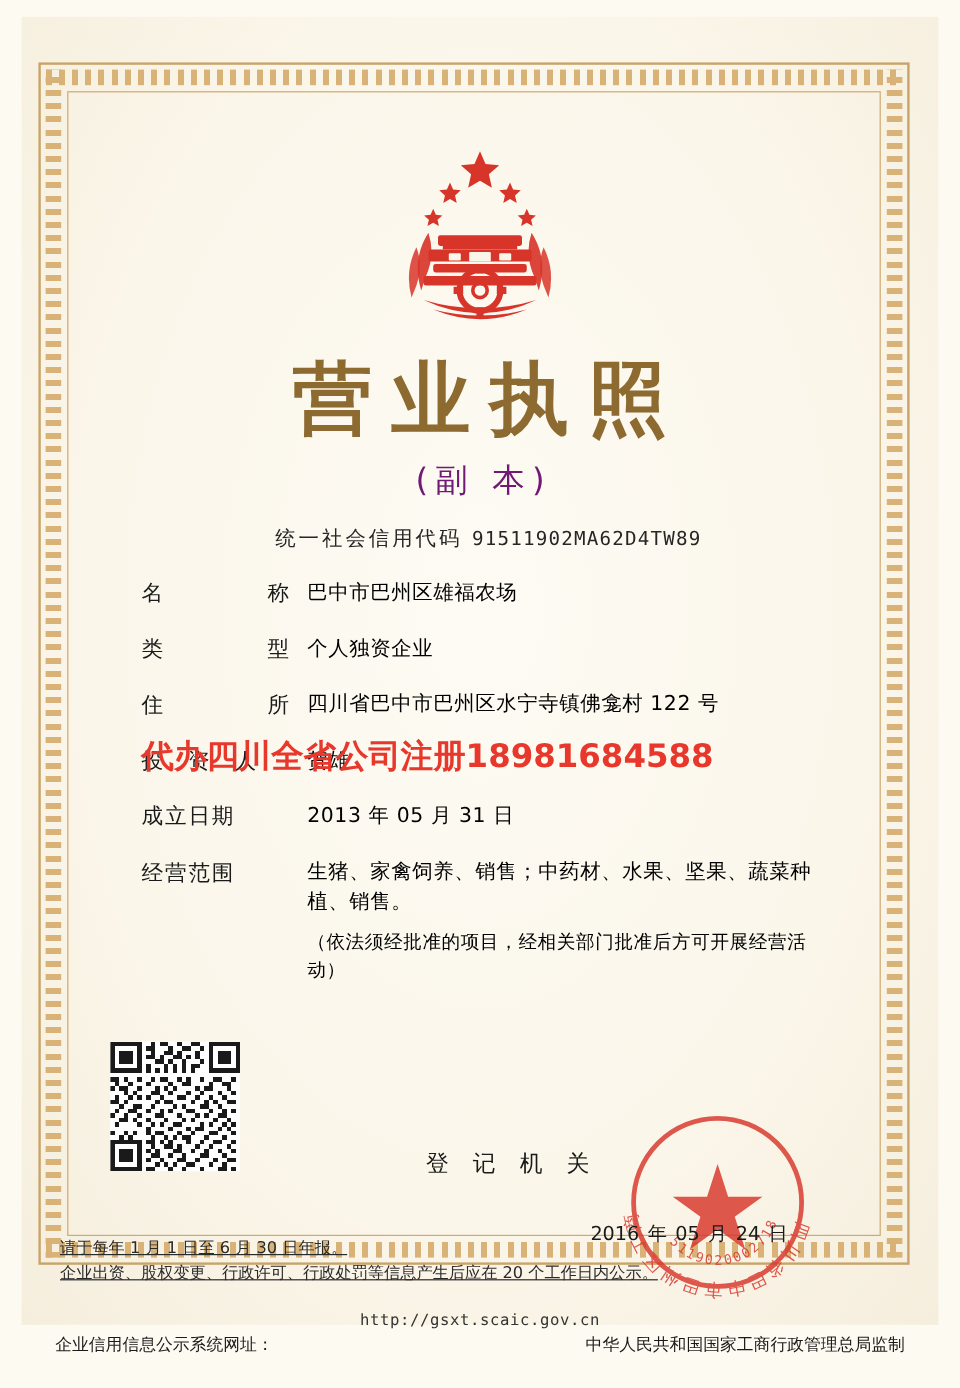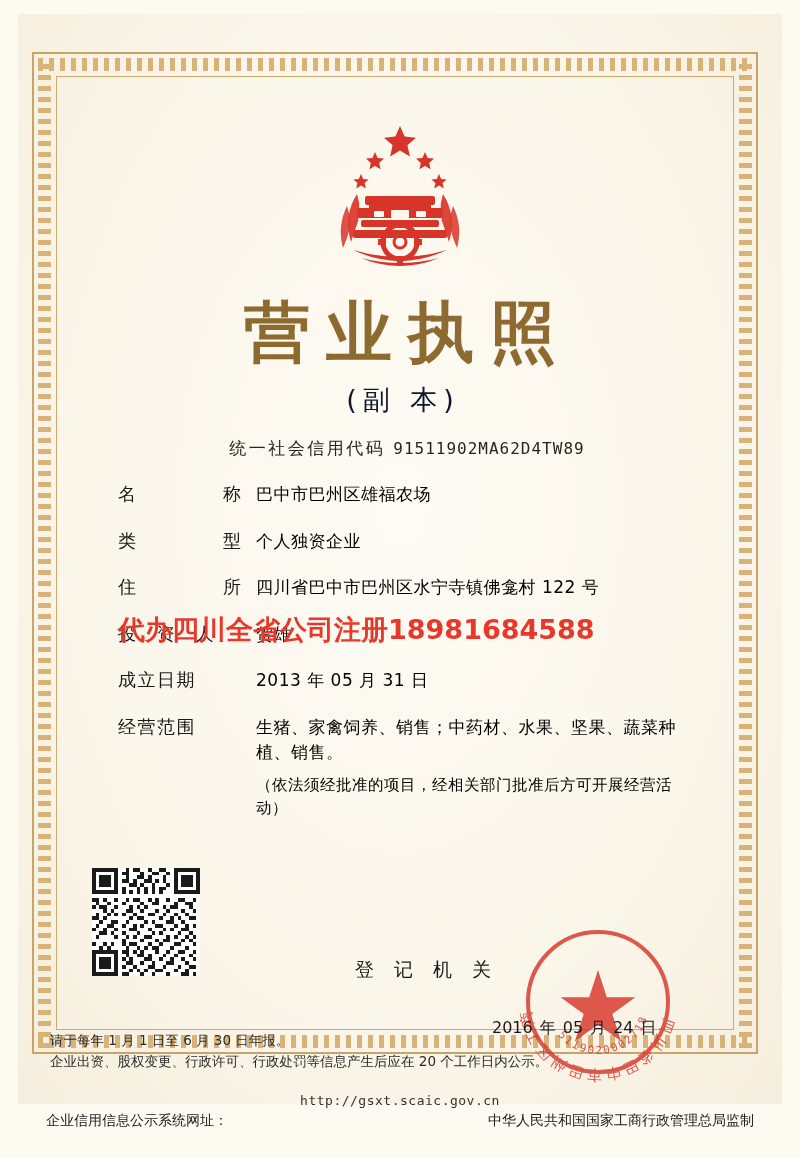--- a/index.html
+++ b/index.html
@@ -96,21 +96,21 @@
   }
   .subtitle {
     position: absolute;
     left: 0;
     right: 0;
     top: 382px;
     text-align: center;
     font-family: "DejaVu Sans", sans-serif;
     font-size: 27px;
     letter-spacing: 6px;
-    color: #0f172a;
+    color: #701a75;
     text-indent: 6px;
   }
 
   .credit-code {
     position: absolute;
     left: 0;
     right: 0;
     top: 437px;
     text-align: center;
     font-family: "DejaVu Sans", sans-serif;
@@ -228,20 +228,21 @@
   
   .notes {
     position: absolute;
     left: 50px;
     top: 1030px;
     width: 700px;
     font-family: "DejaVu Sans", sans-serif;
     font-size: 13.5px;
     color: #2a2a2a;
     line-height: 1.55;
+    text-decoration: underline;
   }
   .notes .n1 { }
   .notes .n2 { }
 
   .url-line {
     position: absolute;
     left: 0;
     right: 0;
     top: 1093px;
     text-align: center;

